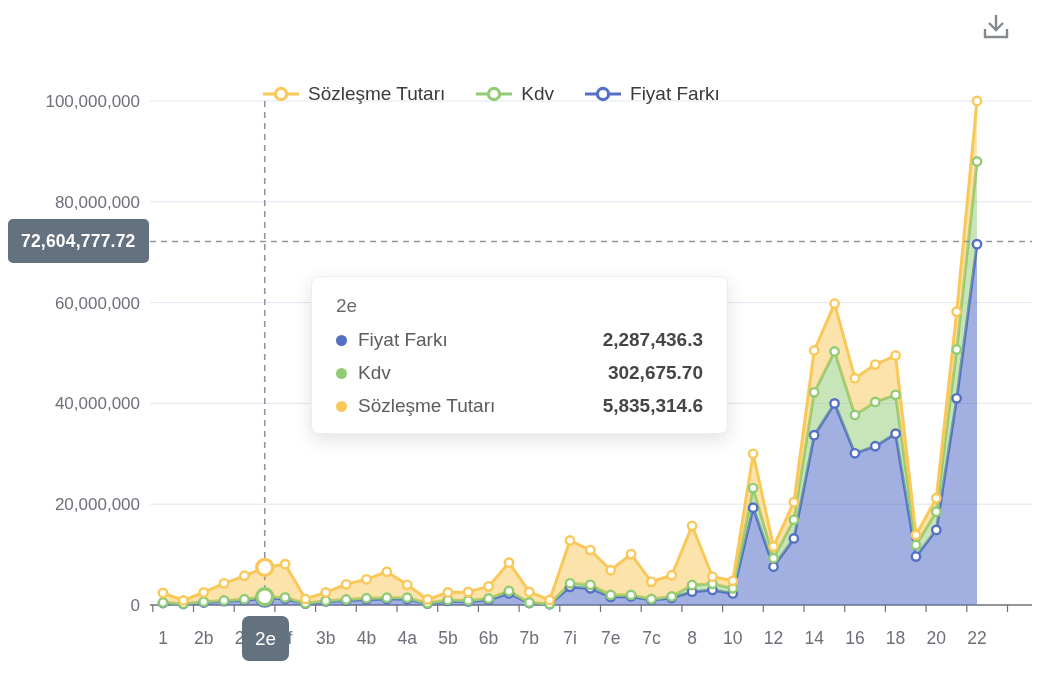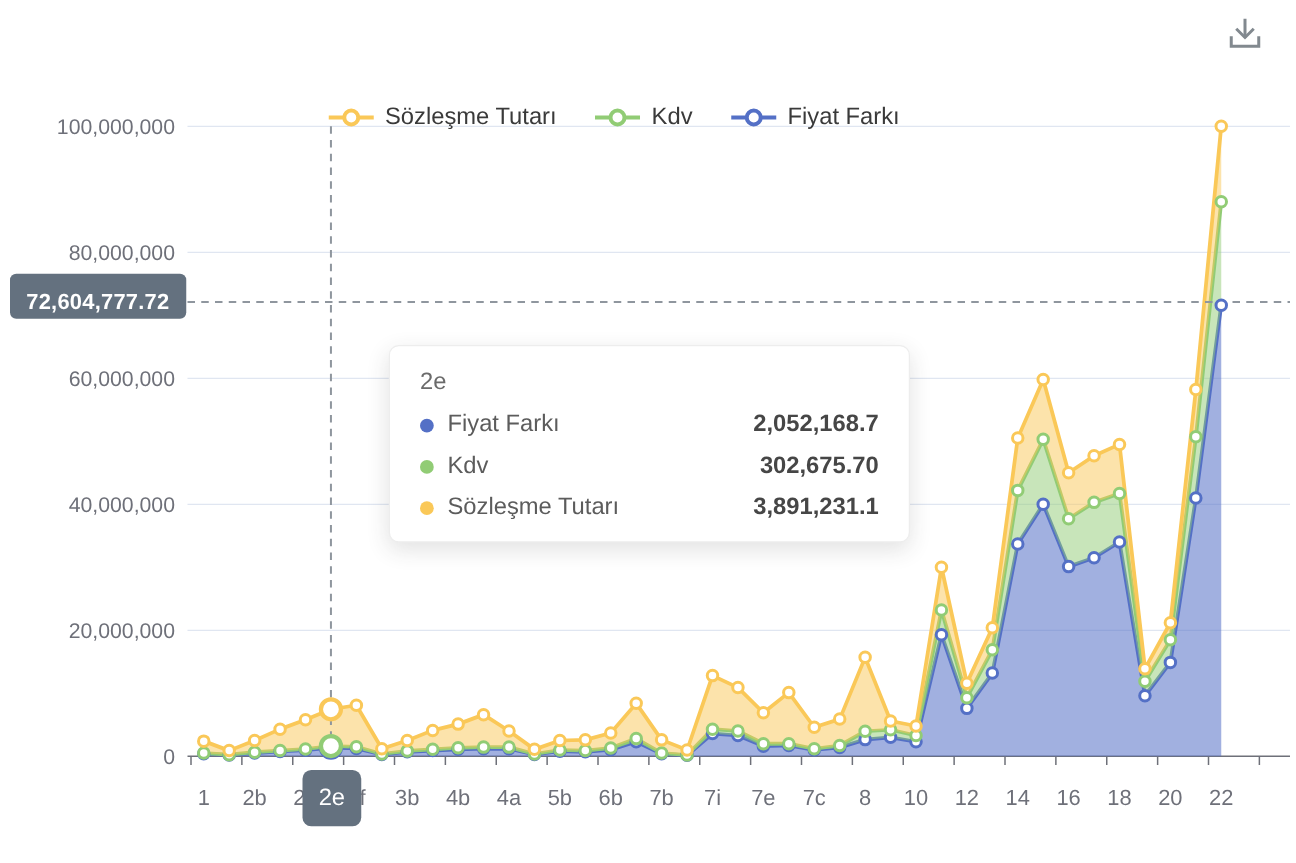--- a/index.html
+++ b/index.html
@@ -9,21 +9,21 @@
 
   
   .legend{position:absolute;left:262px;top:83px;display:flex;align-items:center;gap:30px;z-index:4;}
   .legend-item{display:flex;align-items:center;gap:8px;cursor:pointer;}
   .legend-label{font-size:19px;color:#3a3a3a;}
 
   
   .dl-btn{position:absolute;left:978px;top:10px;width:36px;height:36px;z-index:4;cursor:pointer;}
 
   
-  .y-badge{position:absolute;left:8px;top:219px;height:36px;line-height:44px;padding:0 13px;
+  .y-badge{position:absolute;left:8px;top:219px;height:44px;line-height:44px;padding:0 13px;
     border-radius:5px;color:#fff;font-size:17.5px;font-weight:700;z-index:5;letter-spacing:.2px;}
   .x-badge{position:absolute;left:242px;top:616px;width:47px;height:45px;border-radius:7px;
     color:#fff;font-size:19px;font-weight:500;z-index:5;display:flex;align-items:center;justify-content:center;}
 
   
   .tooltip{position:absolute;left:311px;top:276px;width:417px;box-sizing:border-box;
     background:#fff;border:1px solid #ededed;border-radius:8px;
     box-shadow:0 6px 18px rgba(50,50,50,.14);padding:18px 24px 16px 24px;z-index:6;}
   .tooltip-title{font-size:19px;color:#6b6b6b;margin-bottom:12px;}
   .tooltip-row{display:flex;align-items:center;margin-top:11px;}
@@ -275,27 +275,27 @@
   </svg>
 
   <div class="y-badge" style="background: rgb(100, 113, 127);">72,604,777.72</div>
   <div class="x-badge" style="background: rgb(100, 113, 127);">2e</div>
 
   <div class="tooltip">
     <div class="tooltip-title">2e</div>
     <div class="tooltip-row">
       <span class="tooltip-dot" style="background: rgb(84, 112, 198);"></span>
       <span class="tooltip-row-label">Fiyat Farkı</span>
-      <span class="tooltip-row-value">2,052,168.7</span>
+      <span class="tooltip-row-value">2,287,436.3</span>
     </div>
     <div class="tooltip-row">
       <span class="tooltip-dot" style="background: rgb(145, 204, 117);"></span>
       <span class="tooltip-row-label">Kdv</span>
       <span class="tooltip-row-value">302,675.70</span>
     </div>
     <div class="tooltip-row">
       <span class="tooltip-dot" style="background: rgb(250, 200, 88);"></span>
       <span class="tooltip-row-label">Sözleşme Tutarı</span>
-      <span class="tooltip-row-value">3,891,231.1</span>
+      <span class="tooltip-row-value">5,835,314.6</span>
     </div>
   </div>
 
 </div>
 
 </body></html>

